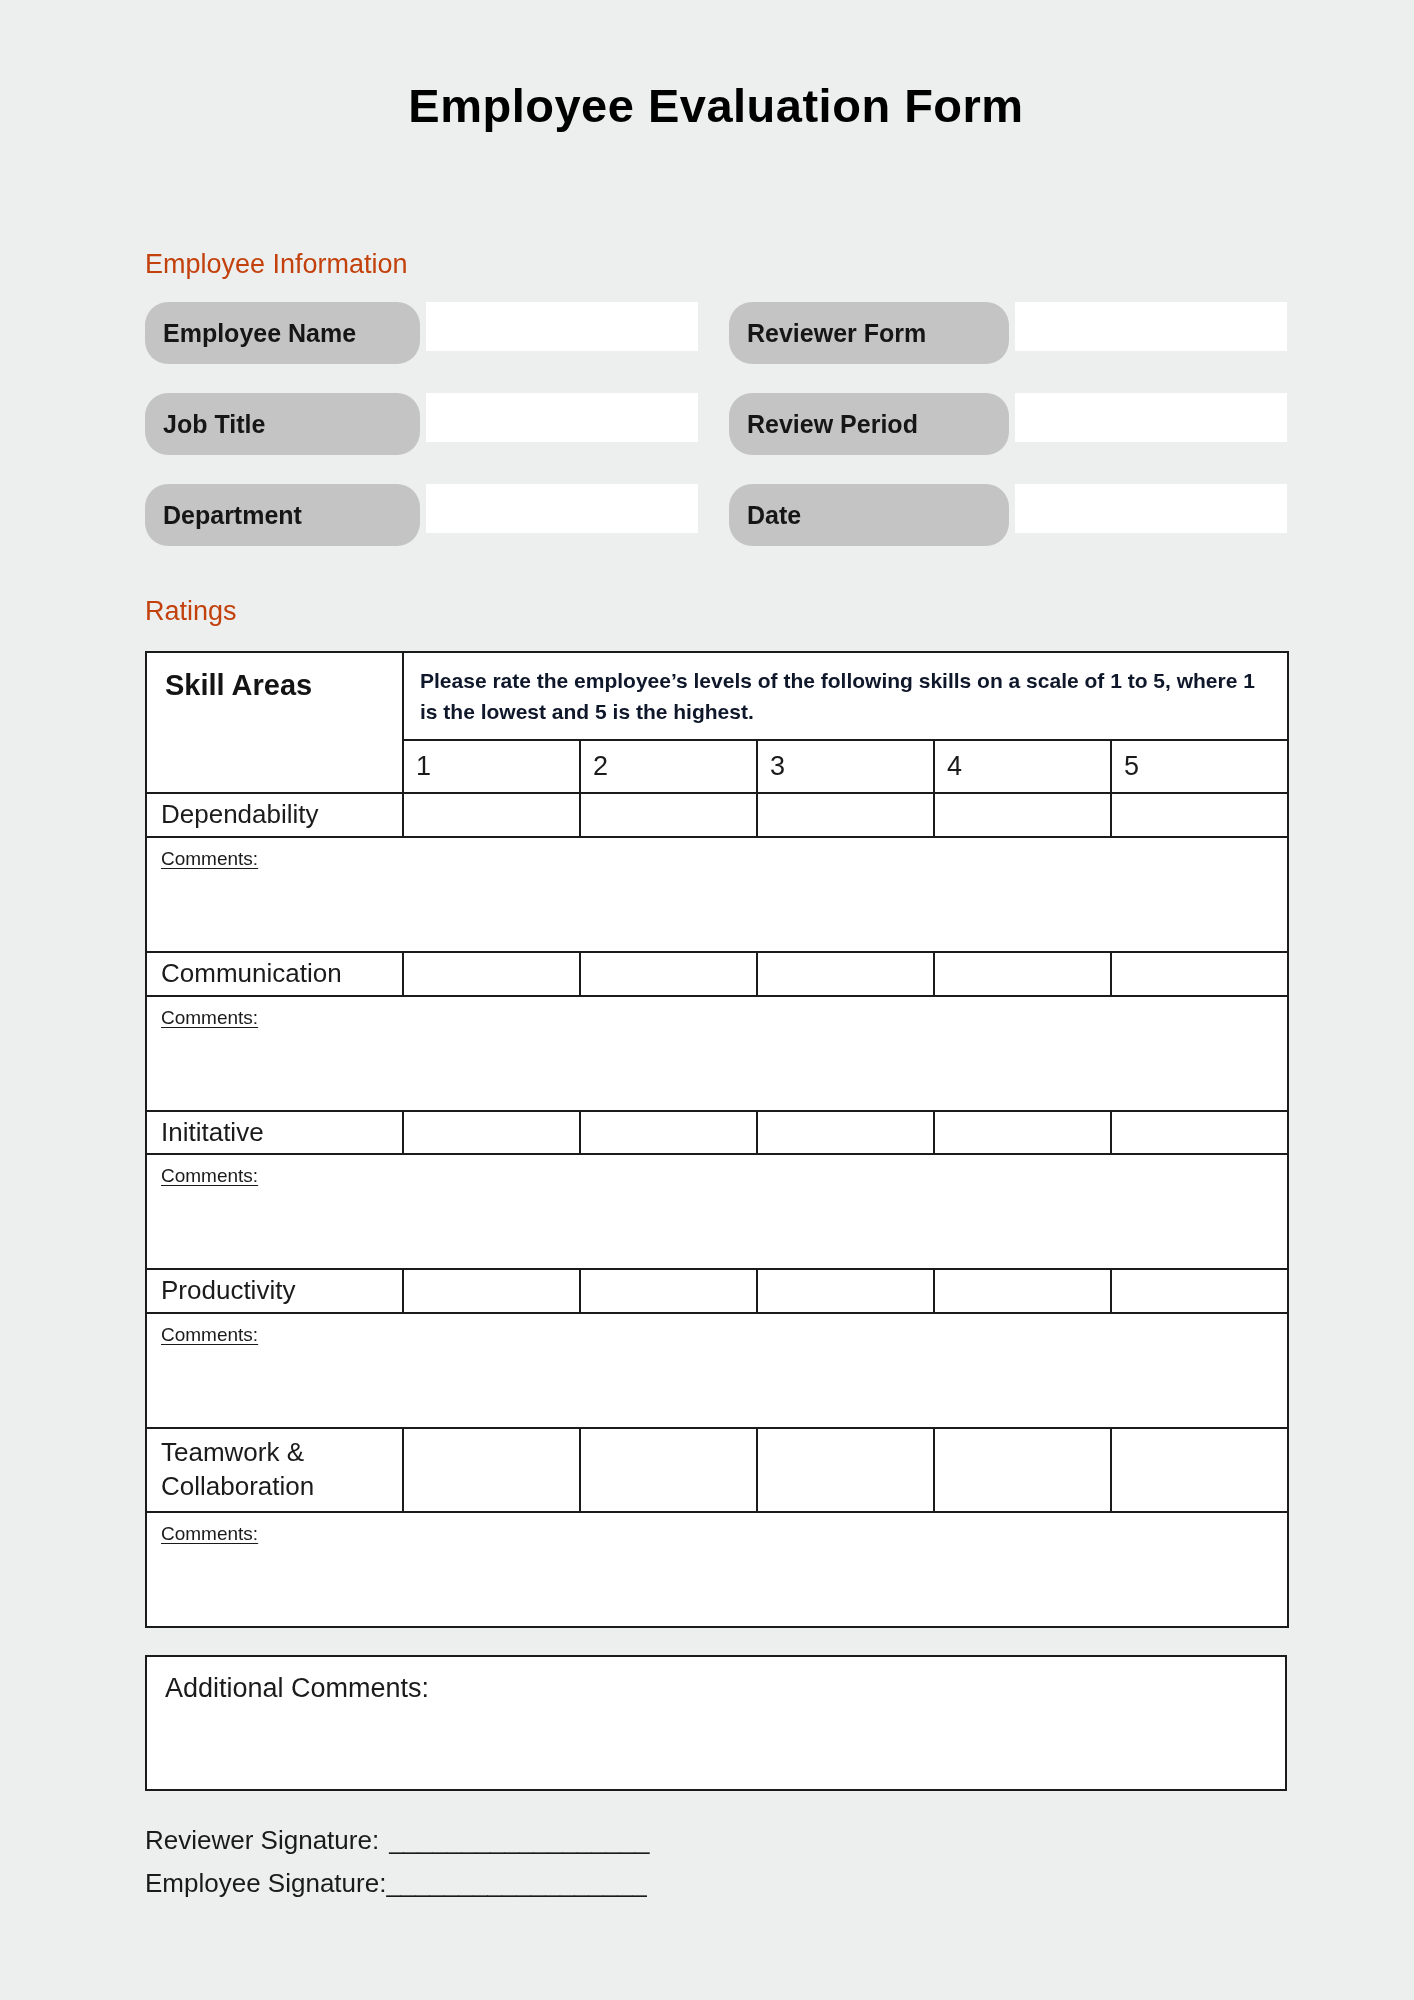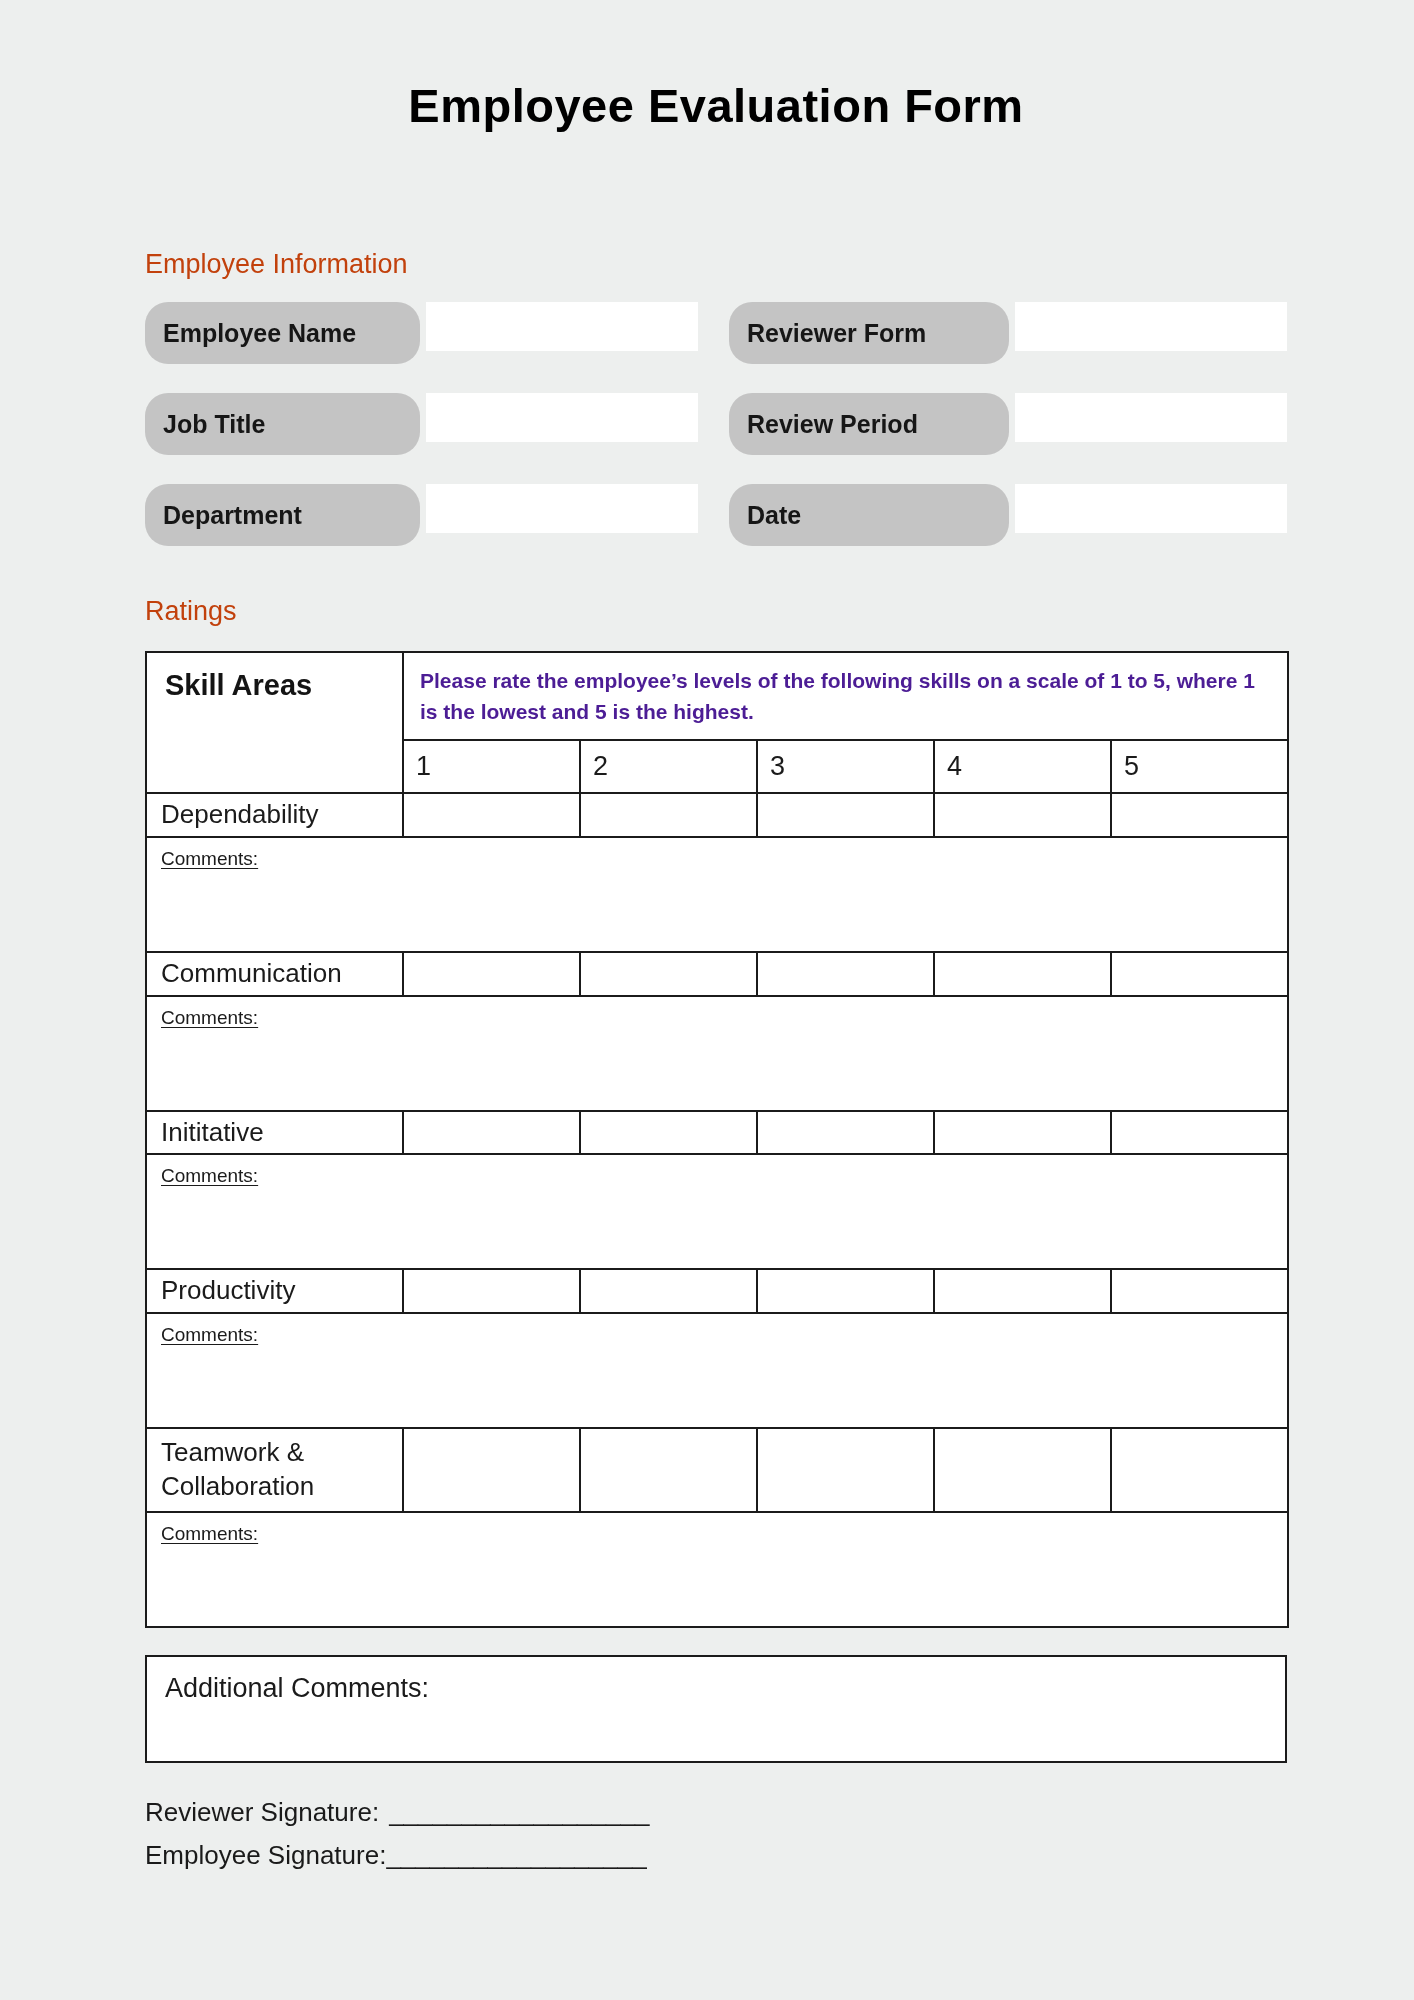--- a/index.html
+++ b/index.html
@@ -45,32 +45,32 @@
   .ratings-table td { border: 2px solid #1b1b1b; }
   .col-skill { width: 257px; }
   .col-rate { width: 177px; }
   .skill-areas-cell {
     vertical-align: top; padding: 16px 8px 0 18px;
     font-size: 29px; font-weight: bold; color: #141414;
   }
   .instructions-cell {
     height: 88px; padding: 10px 16px;
     font-size: 21px; font-weight: bold; line-height: 1.5;
-    vertical-align: middle; color: #4c1d95;
+    vertical-align: middle; color: #0f172a;
   }
   .scale-cell { height: 53px; font-size: 27px; padding-left: 12px; vertical-align: middle; }
   .skill-name-cell { height: 41px; font-size: 26px; padding: 4px 14px; line-height: 1.3; vertical-align: middle; }
   .skill-name-cell.tall { height: 84px; }
   .rating-cell { height: 41px; background: #ffffff; }
   .comments-cell { height: 115px; vertical-align: top; padding: 10px 14px; font-size: 19px; }
   .comments-label { text-decoration: underline; text-underline-offset: 3px; }
 
   
   .additional-comments {
-    margin-top: 27px; width: 1142px; height: 108px;
+    margin-top: 27px; width: 1142px; height: 136px;
     border: 2px solid #1b1b1b; background: #ffffff;
     padding: 16px 18px; font-size: 27px;
   }
 
   
   .signatures { margin-top: 28px; font-size: 26px; line-height: 43px; color: #1a1a1a; }
   .sig-space { margin-left: 10px; }
 </style>
 </head>
 <body>

